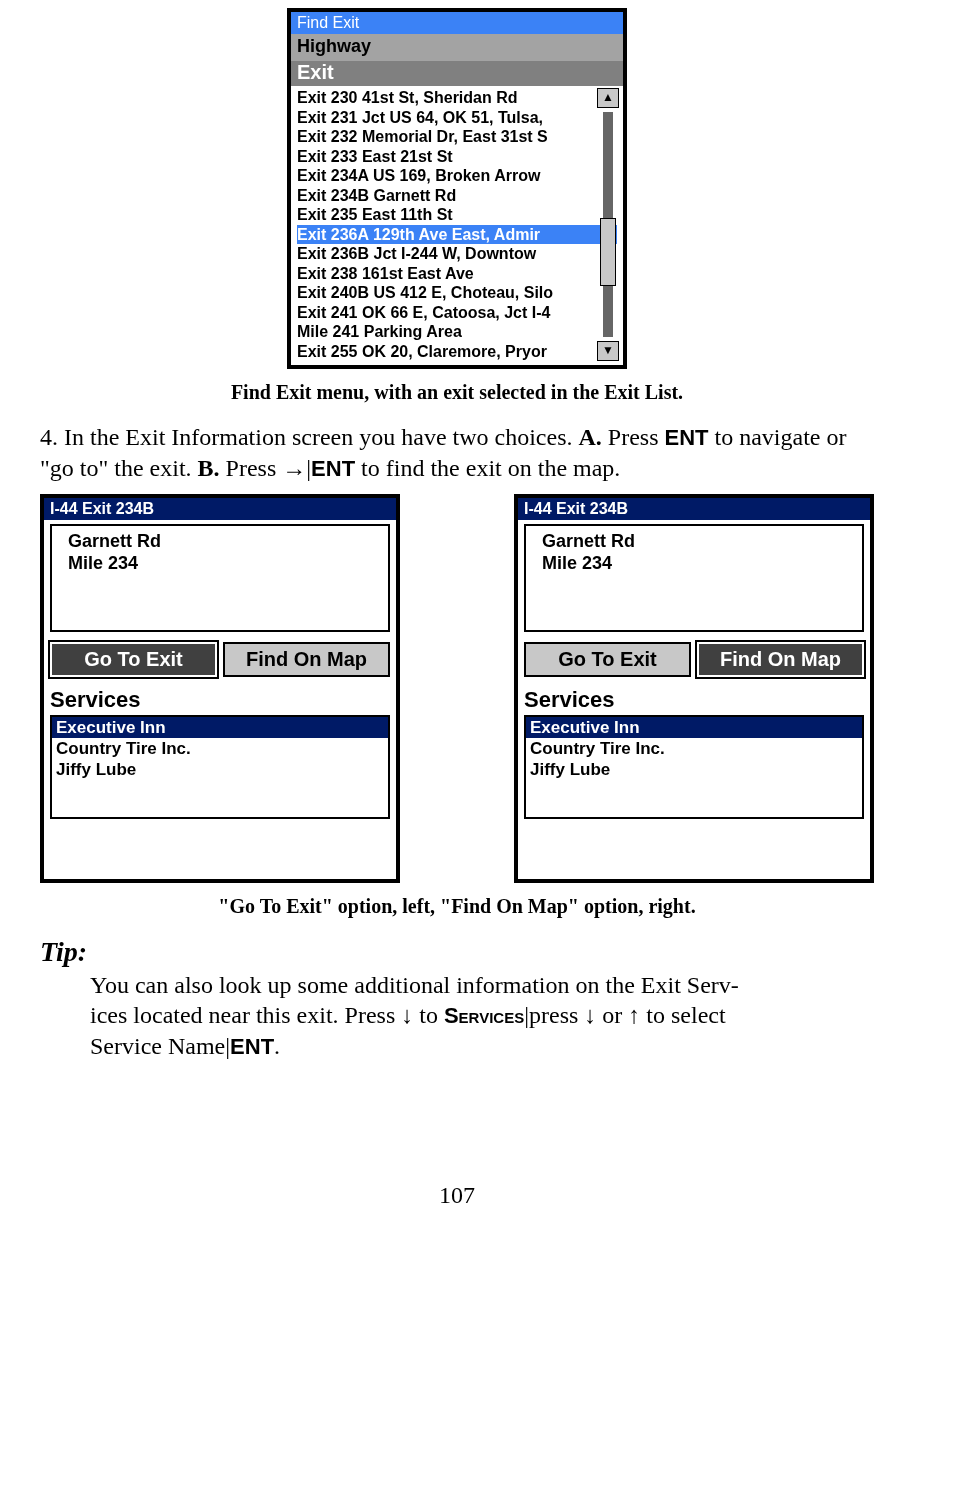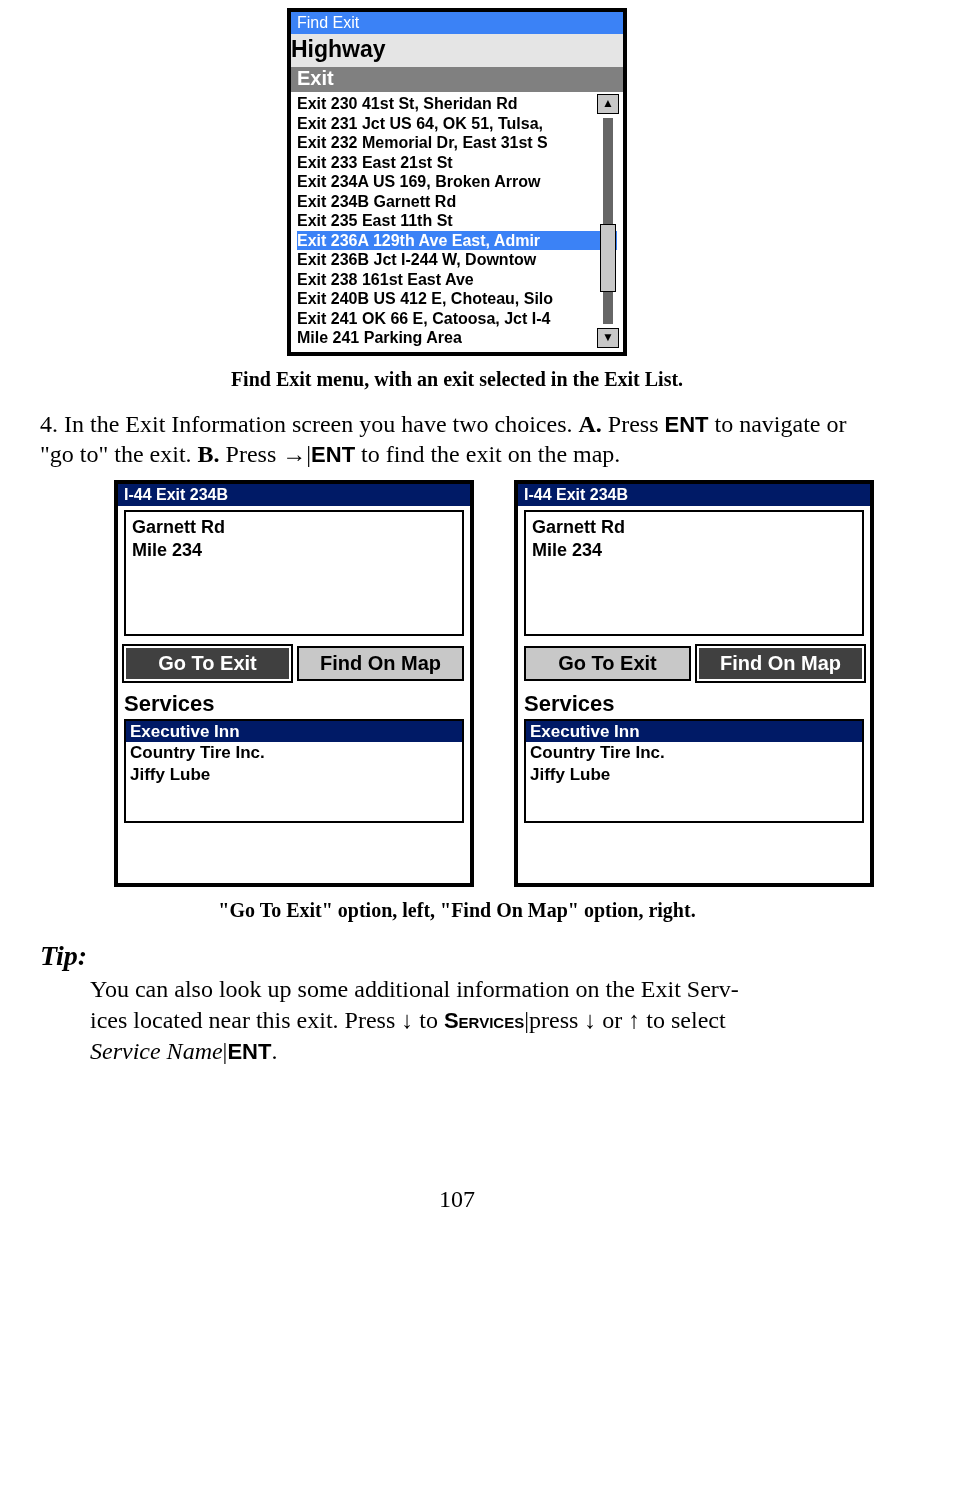--- a/index.html
+++ b/index.html
@@ -30,23 +30,23 @@
     background: #3b82f6;
     color: #fff;
     font-family: Arial, Helvetica, sans-serif;
     font-weight: normal;
     font-size: 16px;
     padding: 2px 6px;
   }
   .section-header {
     font-family: Arial, Helvetica, sans-serif;
     font-weight: bold;
-    font-size: 23px;
-    padding: 2px 6px 4px 0;
-    background: #e5e5e5;
+    font-size: 18px;
+    padding: 2px 6px 4px 6px;
+    background: #a3a3a3;
   }
   .section-header.small {
     background: #808080;
     color: #fff;
     font-size: 20px;
     padding: 0 6px 2px 6px;
   }
   .hwy-field {
     margin: 0 6px 4px 6px;
     border: 2px solid #000;
@@ -131,21 +131,21 @@
     font-weight: bold;
     font-size: 22px;
   }
   .arrow {
     font-family: Arial, sans-serif;
     font-weight: bold;
   }
   
   .pair {
     display: flex;
-    justify-content: flex-end;
+    justify-content: space-between;
     gap: 40px;
   }
   .exit-info {
     width: 360px;
     border: 4px solid #000;
     background: #fff;
     text-align: left;
     font-family: Arial, Helvetica, sans-serif;
     box-sizing: border-box;
     padding-bottom: 60px;
@@ -153,22 +153,22 @@
   .ei-titlebar {
     background: #001a66;
     color: #fff;
     font-weight: bold;
     font-size: 16px;
     padding: 2px 6px;
   }
   .ei-field {
     margin: 4px 6px 0 6px;
     border: 2px solid #000;
-    height: 126px;
-    padding: 4px 6px;
+    height: 108px;
+    padding: 4px 16px;
     font-size: 18px;
     font-weight: bold;
     line-height: 1.25;
     box-sizing: border-box;
   }
   .ei-buttons {
     display: flex;
     gap: 6px;
     margin: 10px 6px 10px 6px;
     justify-content: center;
@@ -222,21 +222,21 @@
     font-family: Arial, Helvetica, sans-serif;
     font-weight: bold;
     font-variant: small-caps;
     font-size: 22px;
   }
   .tip-body .key {
     font-family: Arial, Helvetica, sans-serif;
     font-weight: bold;
     font-size: 22px;
   }
-  .tip-body .svcname { font-style: italic; }
+  .tip-body .svcname { }
   .page-number {
     text-align: center;
     font-family: Georgia, "Times New Roman", serif;
     font-size: 24px;
     margin-top: 120px;
   }
 </style>
 </head>
 <body>
 
@@ -255,20 +255,21 @@
             <div class="exit-row">Exit 233 East 21st St</div>
             <div class="exit-row">Exit 234A US 169, Broken Arrow</div>
             <div class="exit-row">Exit 234B Garnett Rd</div>
             <div class="exit-row">Exit 235 East 11th St</div>
             <div class="exit-row selected">Exit 236A 129th Ave East, Admir</div>
             <div class="exit-row">Exit 236B Jct I-244 W, Downtow</div>
             <div class="exit-row">Exit 238 161st East Ave</div>
             <div class="exit-row">Exit 240B US 412 E, Choteau, Silo</div>
             <div class="exit-row">Exit 241 OK 66 E, Catoosa, Jct I-4</div>
             <div class="exit-row">Mile 241 Parking Area</div>
+            <div class="exit-row">Exit 255 OK 20, Claremore, Pryor</div>
           </div>
         <div class="scrollbar">
           <div class="scroll-btn up">▲</div>
           <div class="scroll-track"></div>
           <div class="scroll-thumb"></div>
           <div class="scroll-btn down">▼</div>
         </div>
       </div>
     </div>
   </div>

